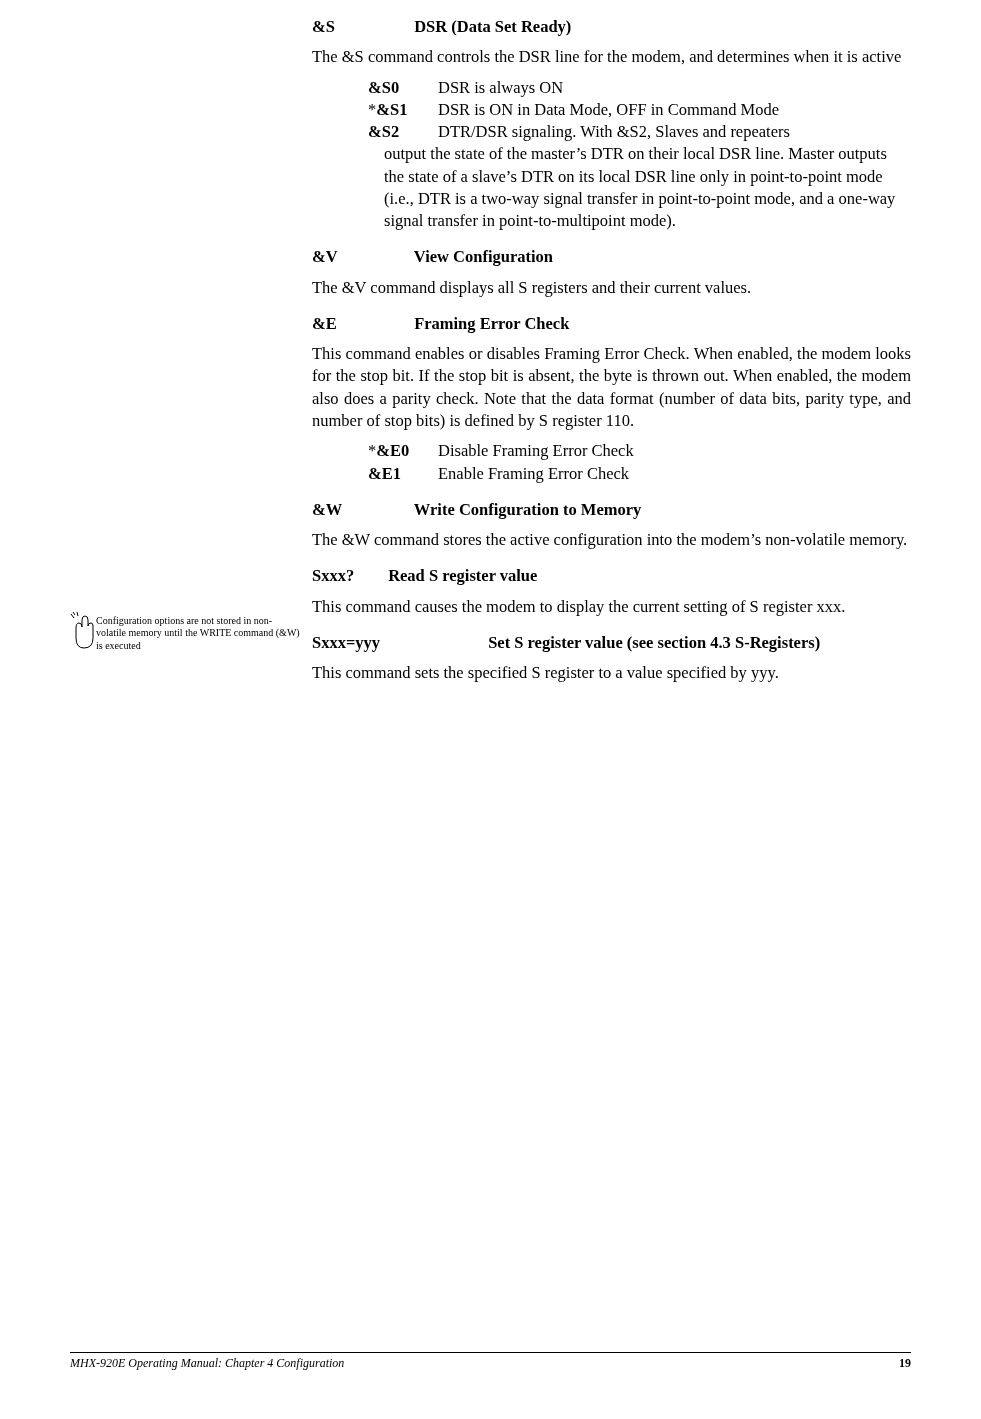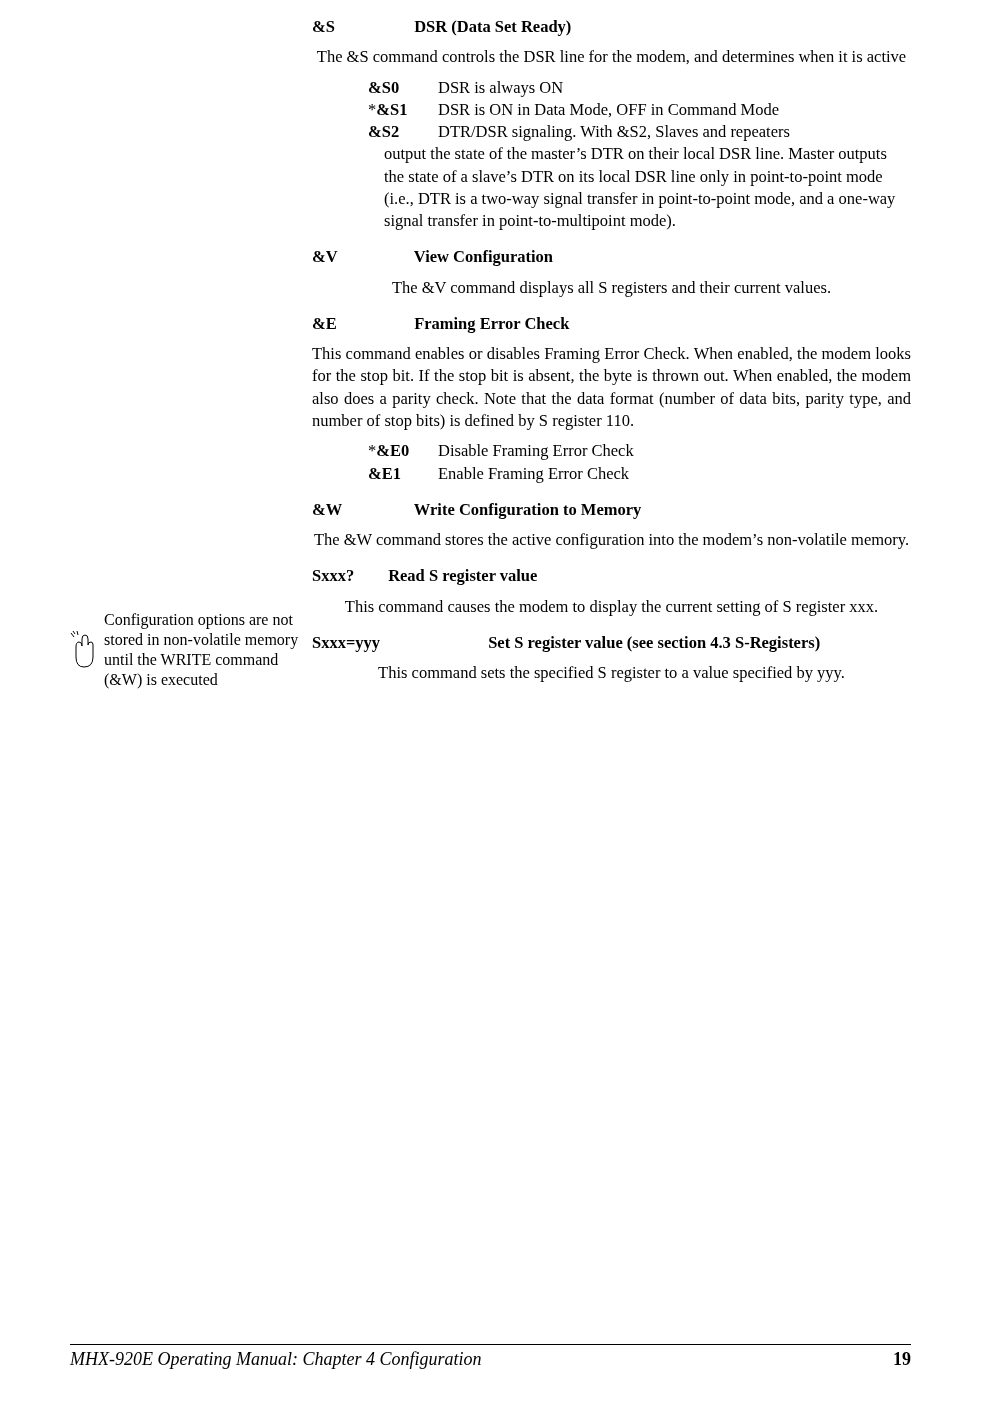--- a/index.html
+++ b/index.html
@@ -23,23 +23,22 @@
       align-items: flex-start;
       gap: 12px;
     }
     .margin-col {
       width: 230px;
       flex: 0 0 230px;
       padding-top: 610px;
     }
     .margin-note {
       display: flex;
-      align-items: center;
-      gap: 8px;
-      font-size: 16px;
+      align-items: flex-end;
+      font-size: 10px;
       line-height: 1.25;
     }
     .hand-icon {
       flex: 0 0 26px;
       width: 26px;
       height: 40px;
       margin-top: 2px;
     }
     .hand-icon svg { width: 100%; height: 100%; }
     .hand-icon svg path, .hand-icon svg line { stroke: #000; stroke-width: 1; fill: none; }
@@ -47,41 +46,41 @@
       flex: 1 1 auto;
       padding-top: 16px;
     }
     .heading {
       font-weight: bold;
       margin-top: 14px;
       margin-bottom: 8px;
     }
     .heading.first { margin-top: 0; }
     .heading .cmd-label { display: inline-block; width: 98px; }
-    .para { margin-bottom: 8px; text-align: center; }
+    .para { margin-bottom: 8px; text-align: left; }
     .para.justify { text-align: justify; font-family: Liberation Serif, serif; }
     .opt-block { padding-left: 56px; margin-bottom: 8px; }
     .opt-row { display: flex; align-items: flex-end; }
     .opt-code { flex: 0 0 70px; font-weight: bold; }
     .opt-star { font-weight: normal; }
     .opt-desc { flex: 1 1 auto; }
     .opt-cont { margin-left: 16px; }
     .heading .cmd2-label { display: inline-block; width: 172px; }
     .footer {
       position: absolute;
       left: 70px; right: 70px;
       bottom: 48px;
     }
     .footer-line {
       border-top: 1.5px solid #000;
       padding-top: 2px;
       display: flex;
       justify-content: space-between;
       font-style: italic;
-      font-size: 18px;
+      font-size: 12px;
     }
     .footer-page { font-weight: bold; font-style: normal; }
   </style>
 </head>
 <body>
 
 <div class="page">
   <div class="content-row">
 
     <div class="margin-col">

